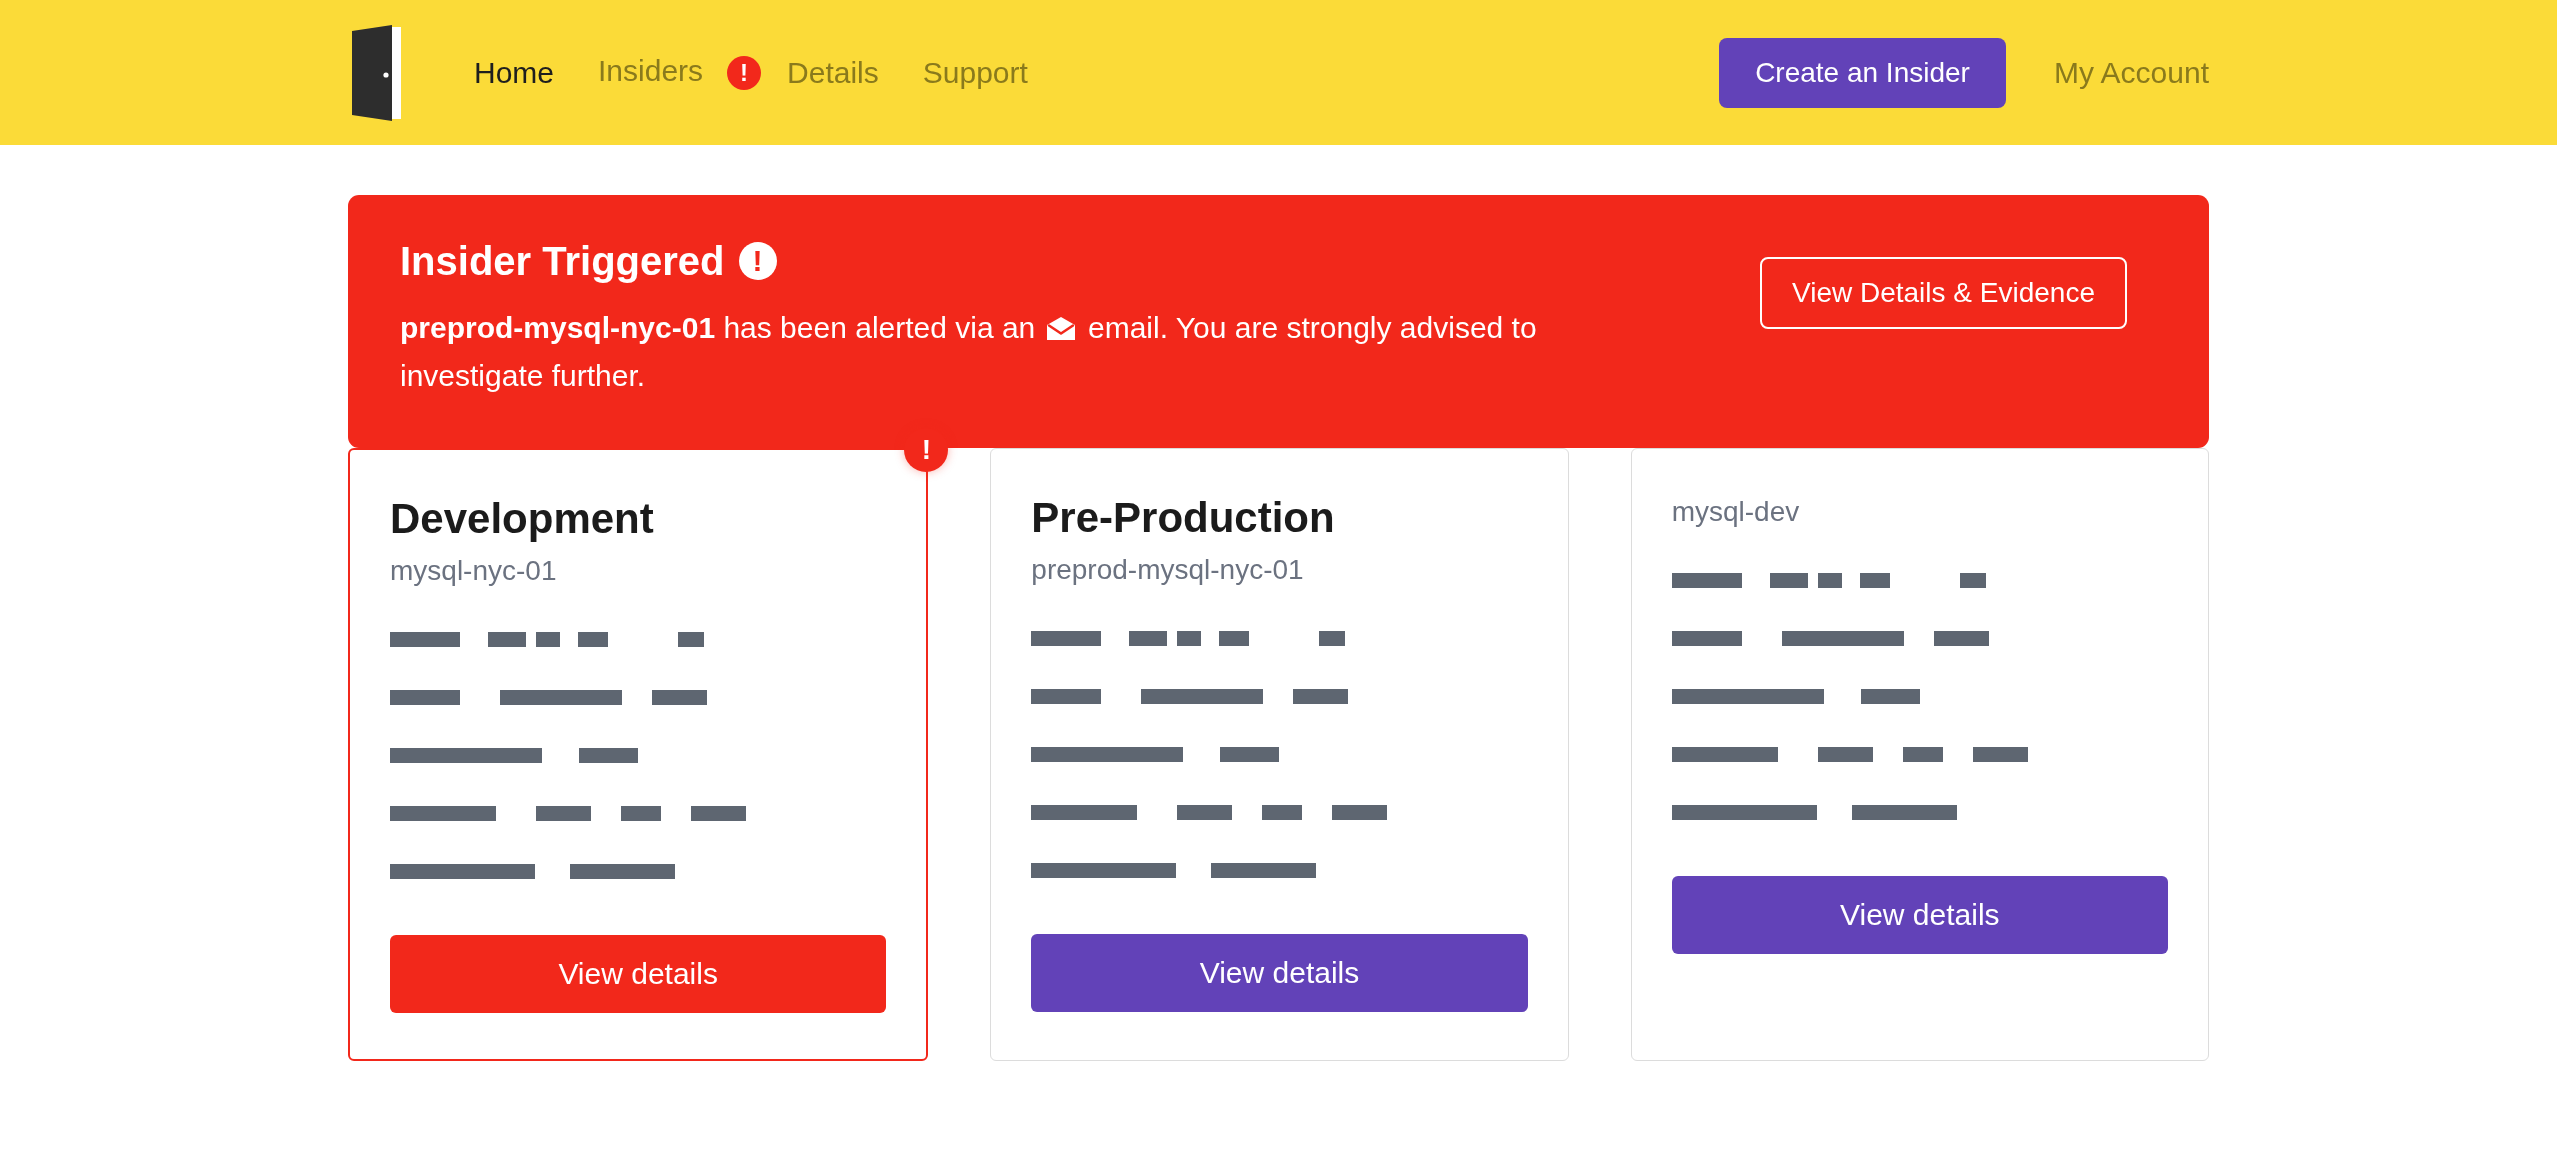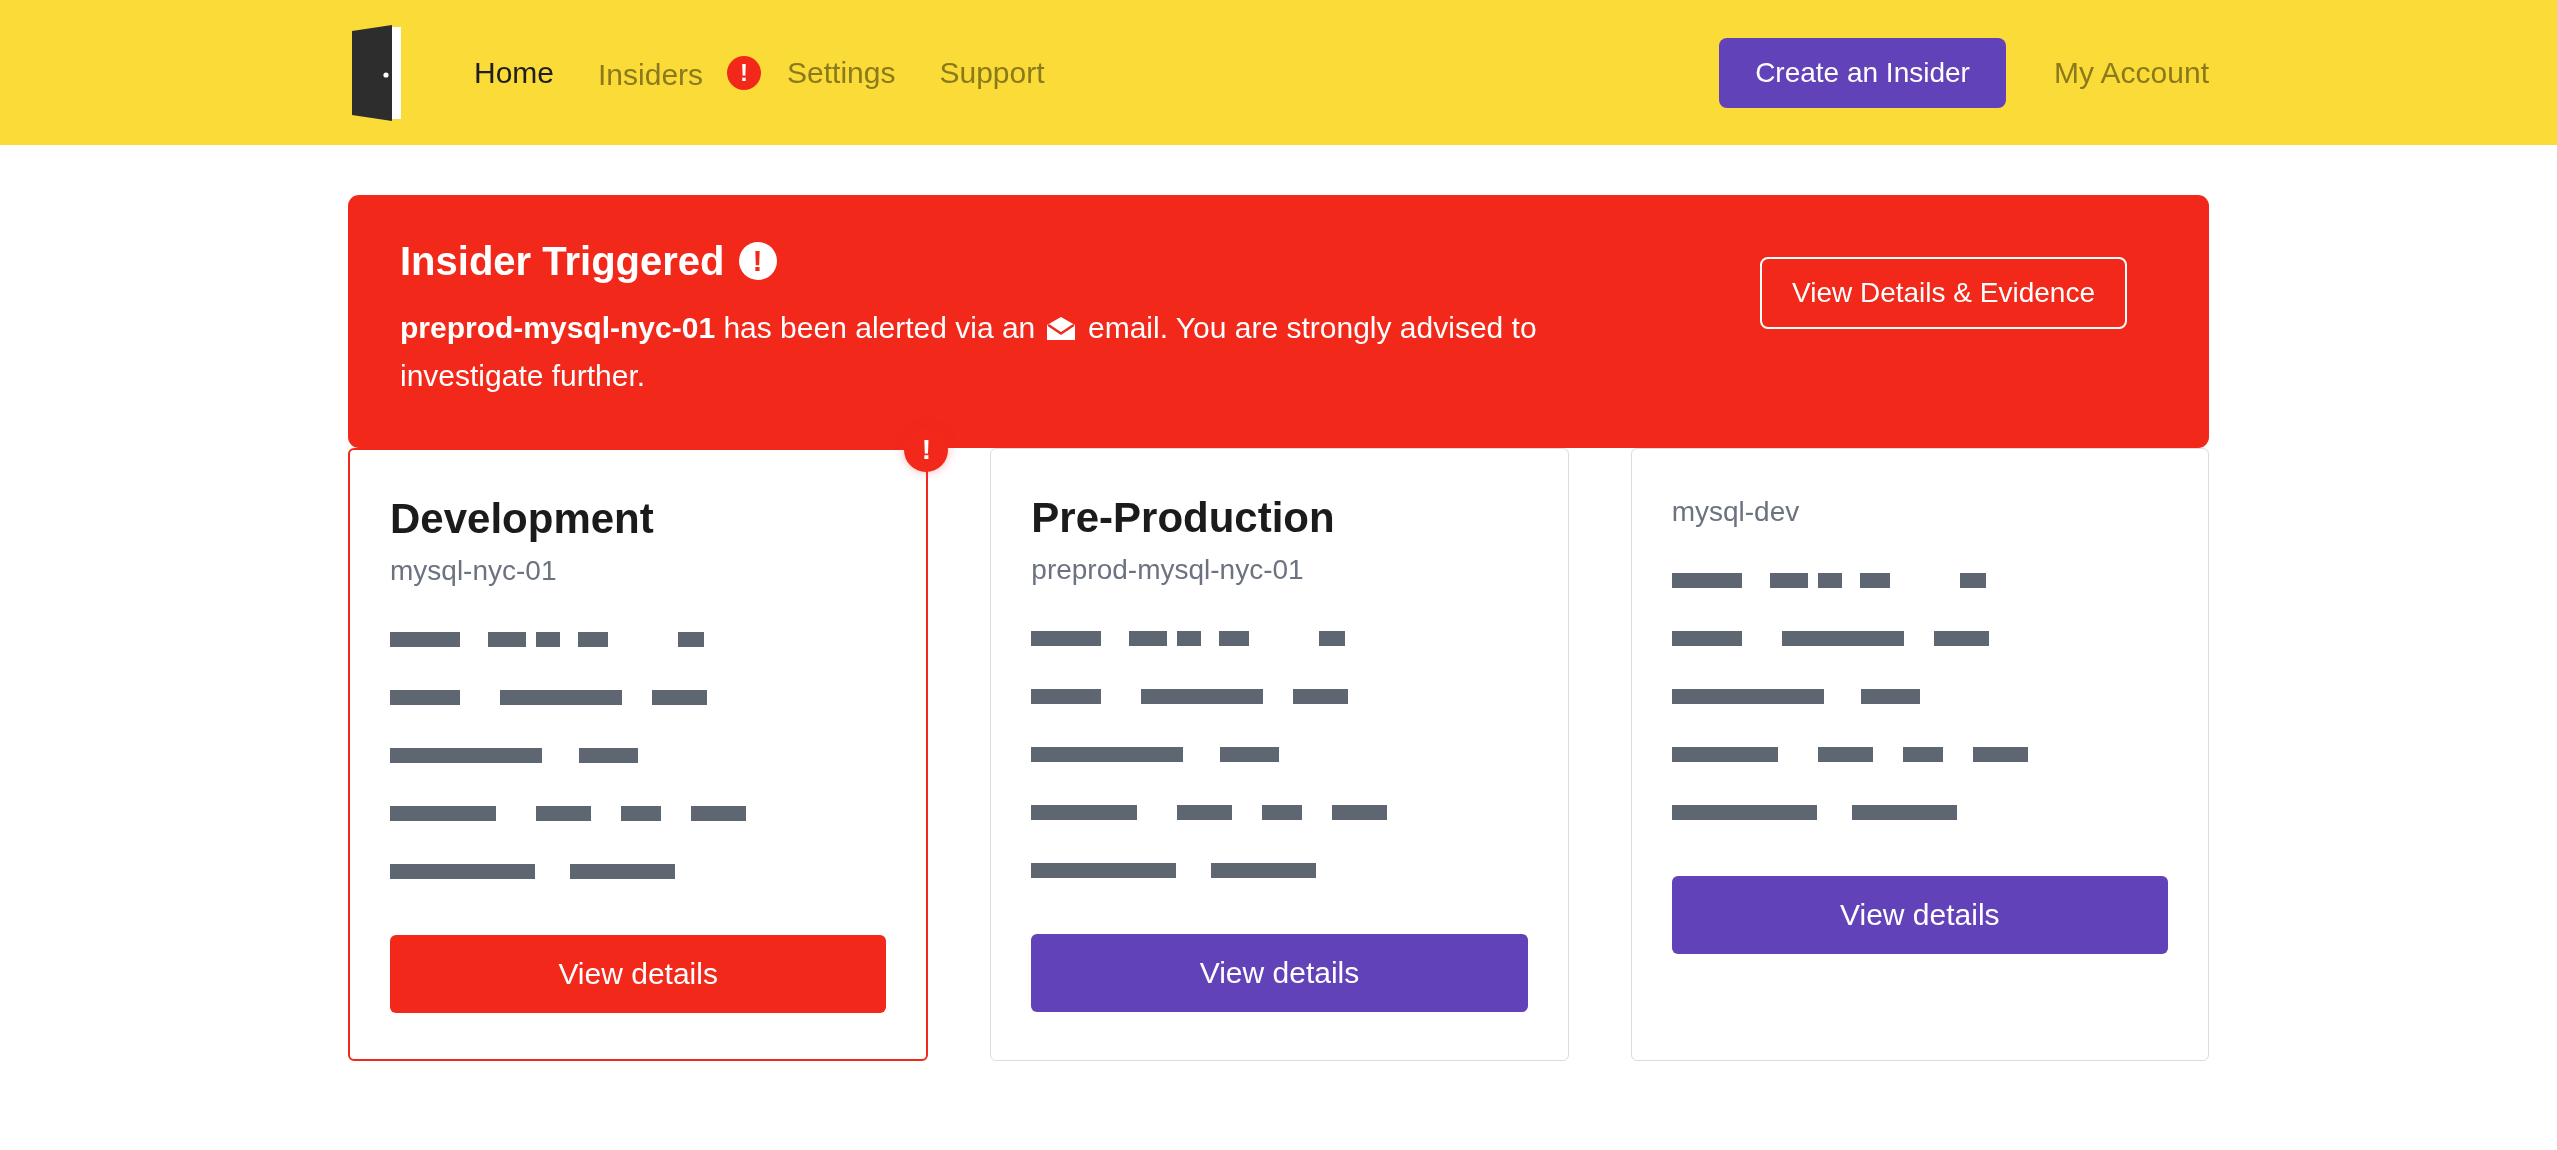--- a/index.html
+++ b/index.html
@@ -47,21 +47,21 @@
     color: #8a7a1c;
     text-decoration: none;
     padding: 0 22px;
     white-space: nowrap;
     cursor: pointer;
     display: inline-block;
   }
   .nav-link.active { color: #1e1e1e; }
   .nav-item {
     display: flex;
-    align-items: flex-end;
+    align-items: flex-start;
     gap: 0px;
   }
   .nav-badge {
     width: 34px;
     height: 34px;
     border-radius: 50%;
     background: #f2281b;
     color: #ffffff;
     font-size: 24px;
     font-weight: bold;
@@ -264,21 +264,21 @@
 
     <nav class="nav">
       <div class="nav-item">
         <a class="nav-link active">Home</a>
       </div>
       <div class="nav-item">
         <a class="nav-link">Insiders</a>
         <span class="nav-badge">!</span>
       </div>
       <div class="nav-item">
-        <a class="nav-link">Settings</a>
+        <a class="nav-link">Details</a>
       </div>
       <div class="nav-item">
         <a class="nav-link">Support</a>
       </div>
     </nav>
 
     <div class="header-right">
       <button class="btn-create">Create an Insider</button>
       <a class="account-link">My Account</a>
     </div>

